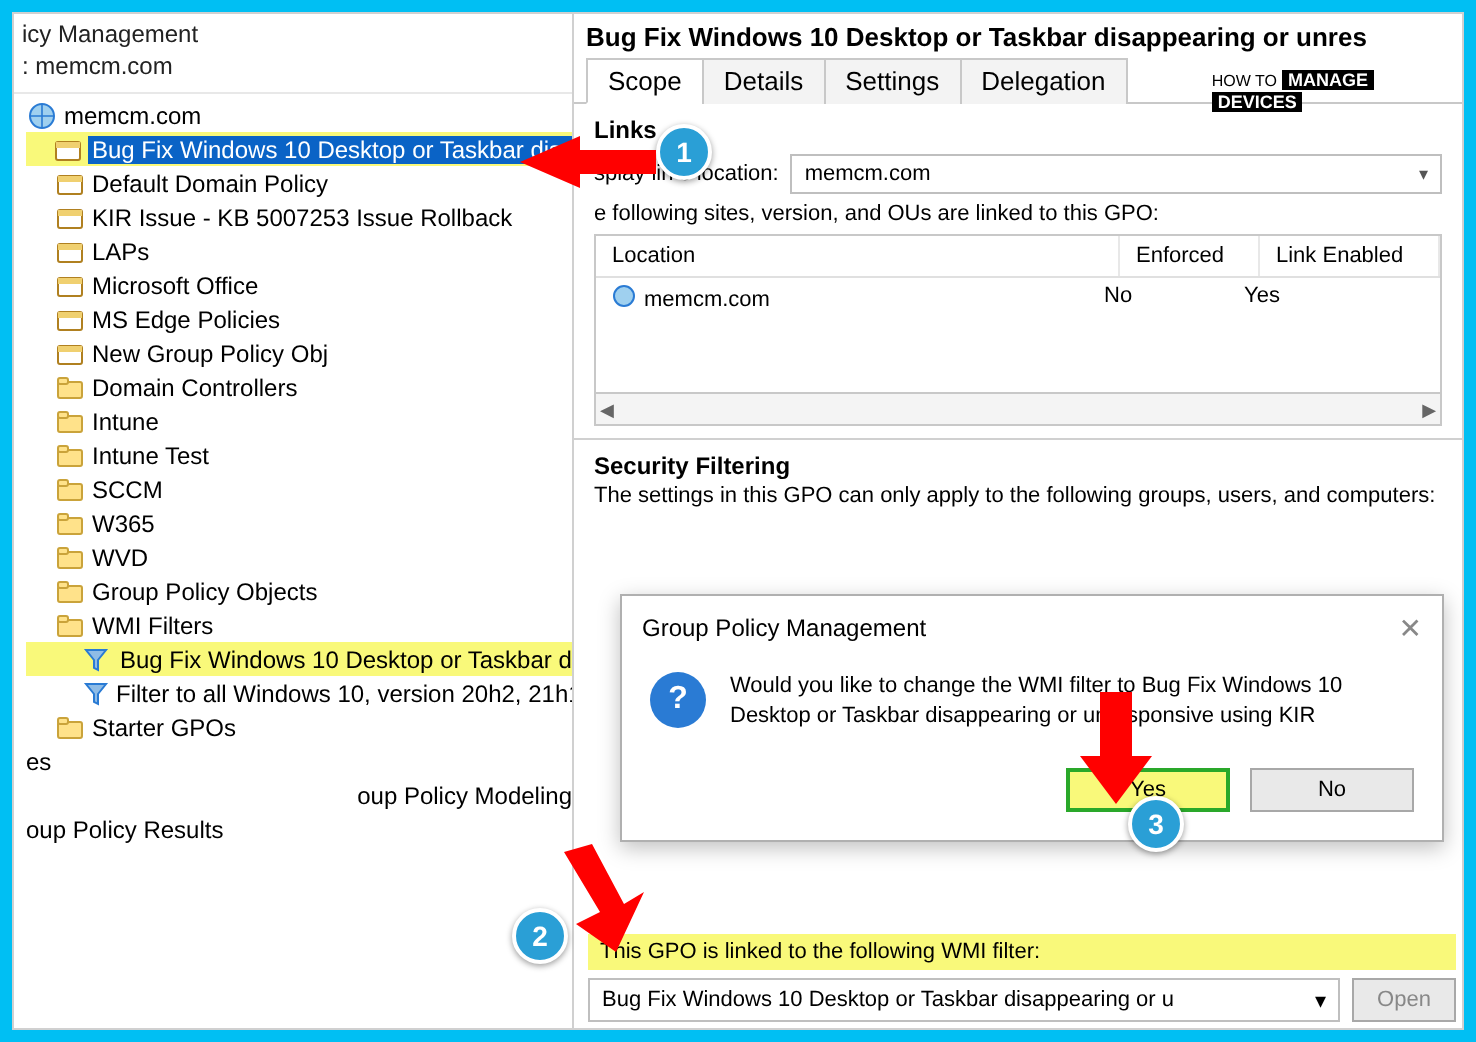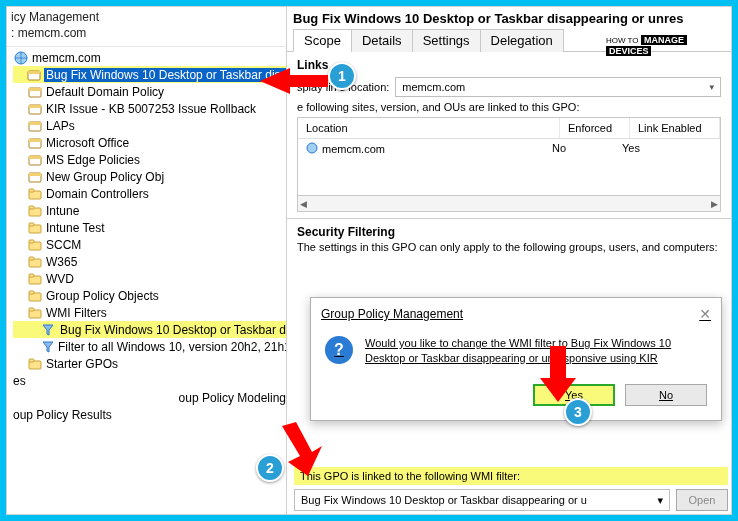--- a/index.html
+++ b/index.html
@@ -37,21 +37,21 @@
   .th.loc { flex:1; }
   .th.enf { width:70px; }
   .th.lnk { width:90px; }
   .tbody { font-size:11px; }
   .tr { display:flex; padding:3px 8px; }
   .td.loc { flex:1; display:flex; align-items:center; gap:4px; }
   .td.enf { width:70px; }
   .td.lnk { width:90px; }
   .hscroll { display:flex; border:1px solid #c8c8c8; border-top:none; height:16px; align-items:center; justify-content:space-between; background:#f4f4f4; font-size:9px; padding:0 2px; color:#666; }
   hr.sep { border:none; border-top:1px solid #d0d0d0; margin:6px 0 0 0; }
-  .dialog { position:absolute; left:310px; top:297px; width:412px; background:#fff; border:1px solid #b0b0b0; box-shadow:0 3px 10px rgba(0,0,0,.25); font-size:12px;text-decoration:underline; }
+  .dialog { position:absolute; left:310px; top:297px; width:412px; background:#fff; border:1px solid #b0b0b0; box-shadow:0 3px 10px rgba(0,0,0,.25); font-size:12px; }
   .dialog-title { padding:8px 10px; font-size:12px; display:flex; justify-content:space-between; align-items:center; }
   .dialog-close { color:#888; font-size:14px; }
   .dialog-body { display:flex; padding:6px 14px 10px 14px; gap:12px; align-items:flex-start; }
   .qmark { width:28px; height:28px; border-radius:50%; background:#2a7bd4; color:#fff; display:flex; align-items:center; justify-content:center; font-weight:700; font-size:16px; flex:0 0 28px; }
   .dialog-msg { font-size:11px; line-height:1.35; }
   .dialog-btns { display:flex; justify-content:flex-end; gap:10px; padding:8px 14px 14px 14px; }
   .btn { width:82px; height:22px; border:1px solid #a8a8a8; background:#e9e9e9; font-size:11px; display:flex; align-items:center; justify-content:center; }
   .btn.yes { border:2px solid #2aa82a; background:#f9f97a; }
   .wmi-area { position:absolute; left:294px; bottom:10px; right:10px; }
   .wmi-label { background:#f9f97a; padding:3px 6px; font-size:11px; }

